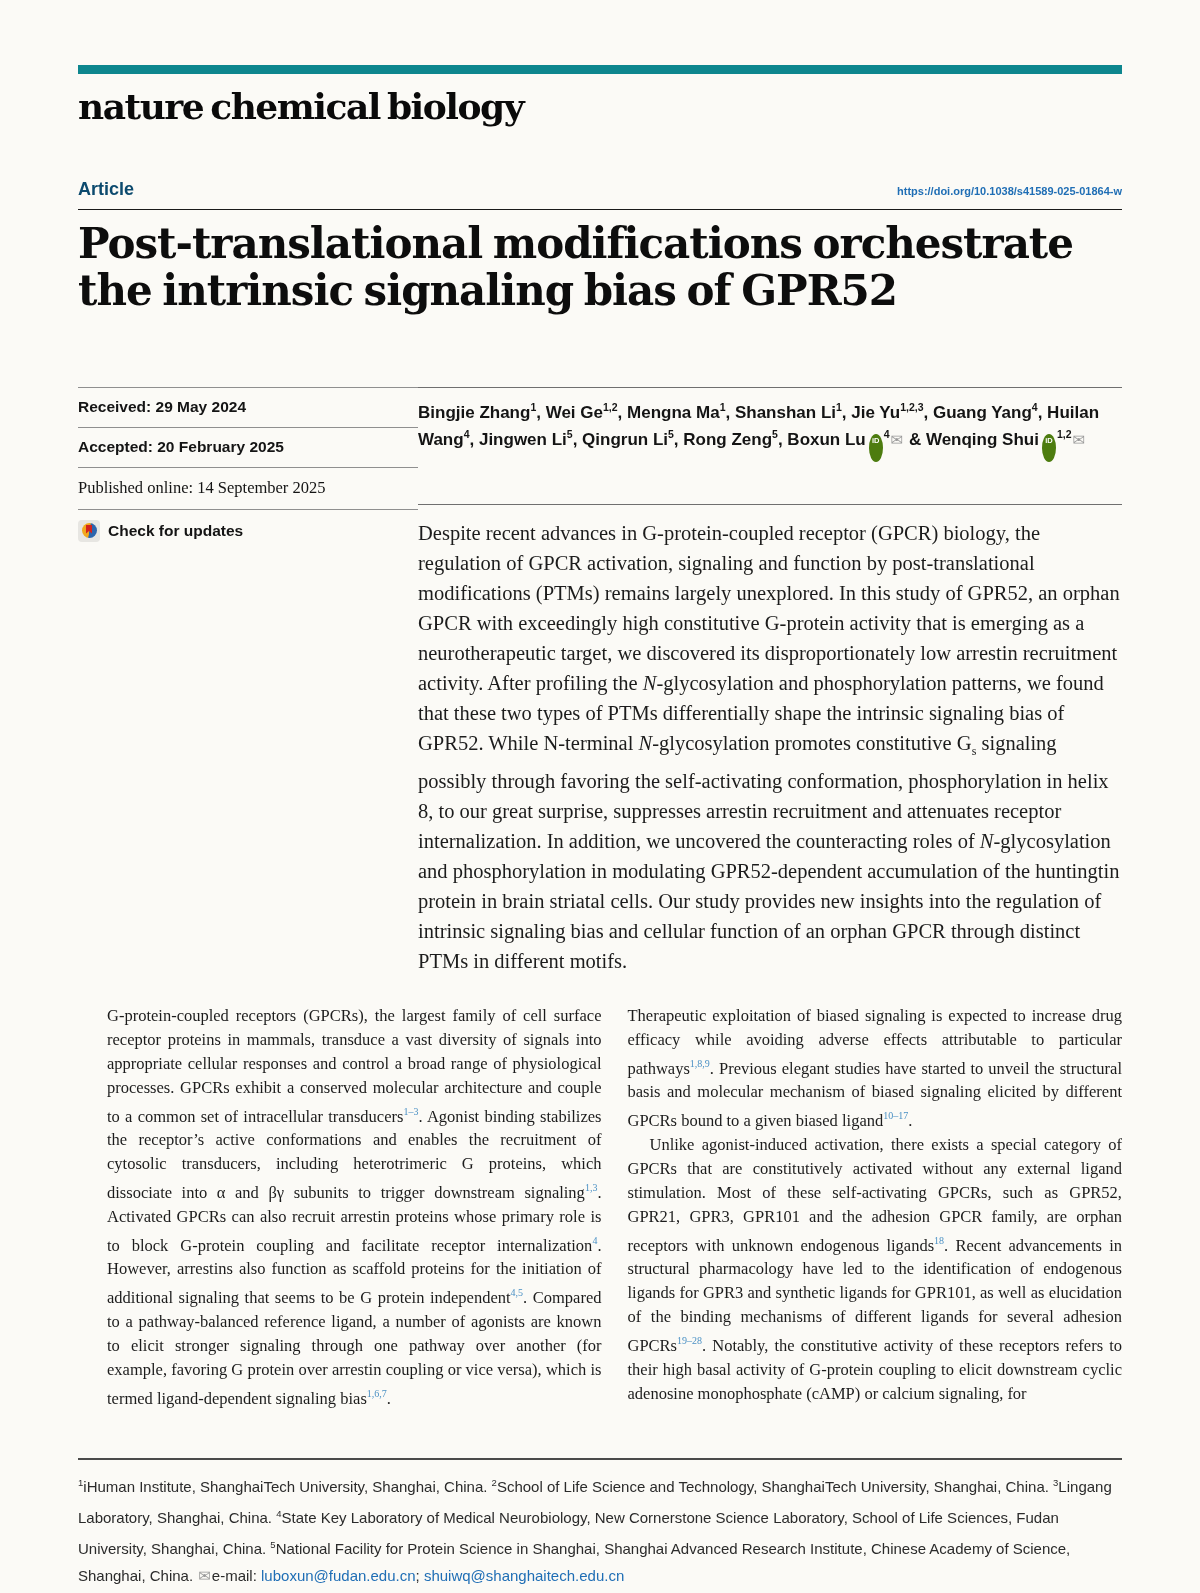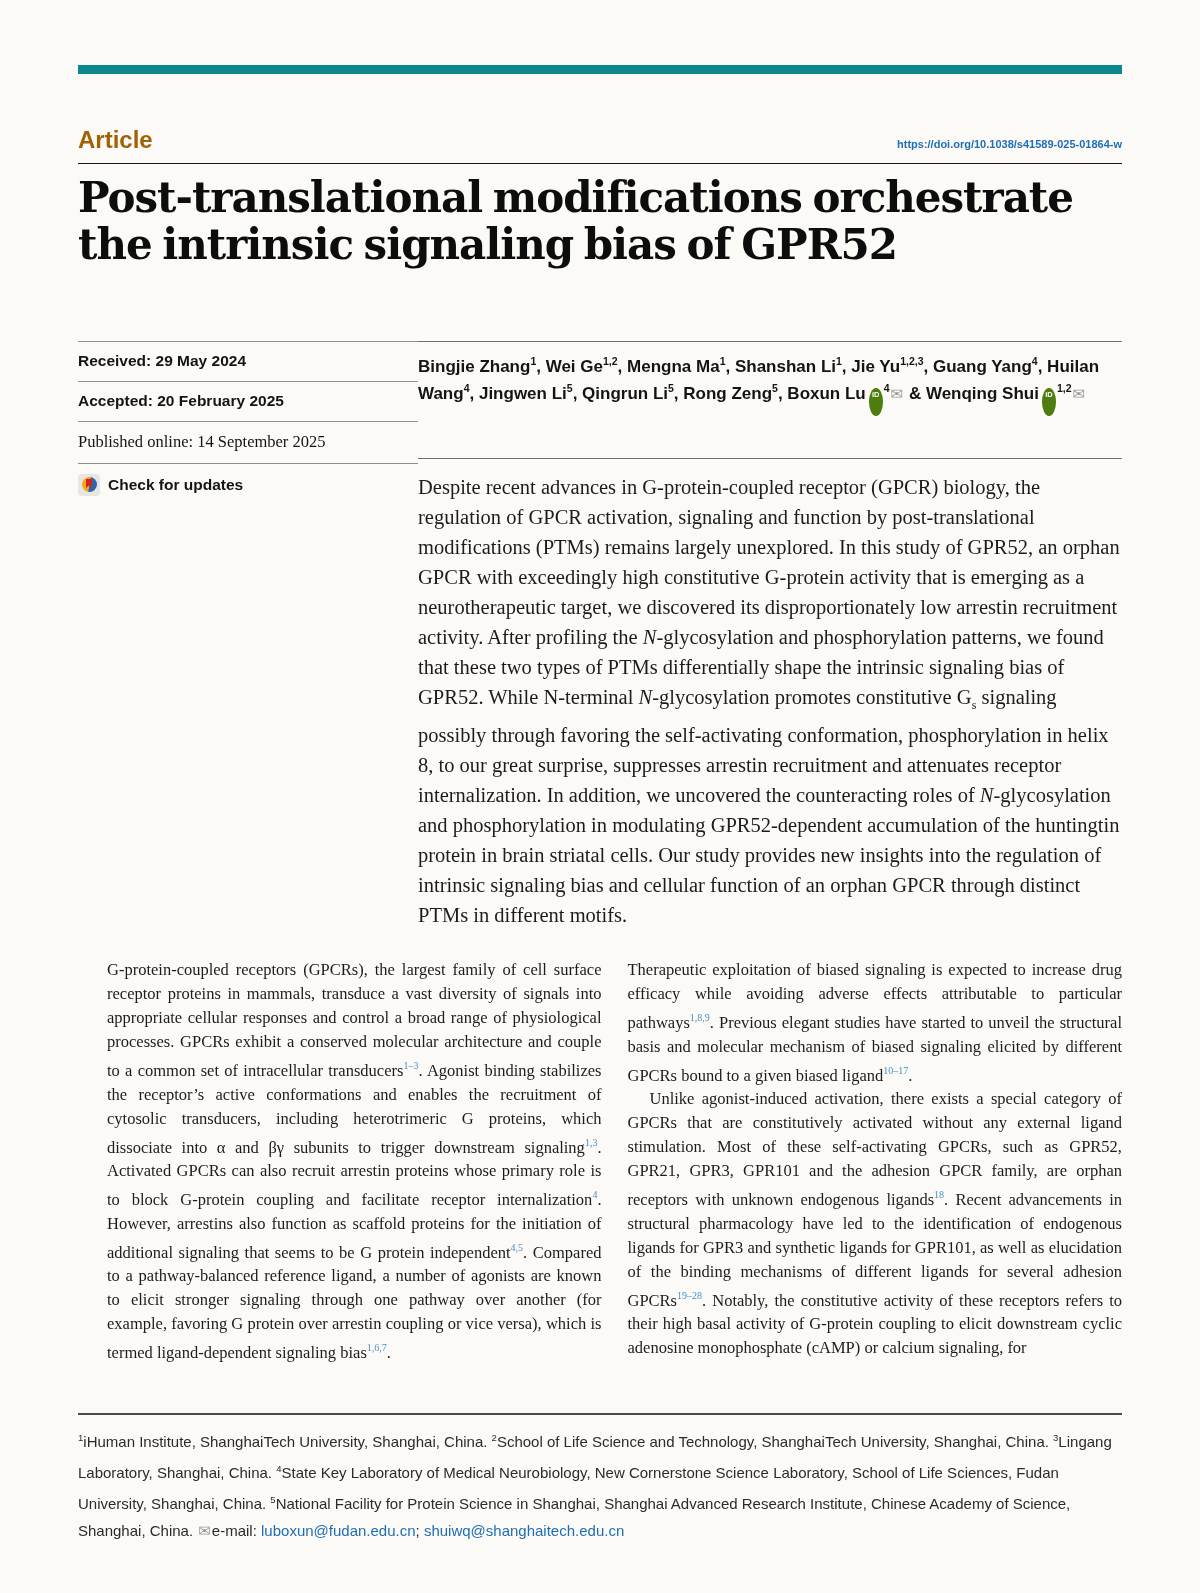--- a/index.html
+++ b/index.html
@@ -15,21 +15,21 @@
   .teal-bar { height:9px; background:#0d868e; margin-bottom:13px; }
   .journal-logo {
     font-family:"DejaVu Serif", serif;
     font-weight:700; font-size:36px; letter-spacing:-1.5px; word-spacing:-4px;
     color:#0a0a0a; line-height:1.1;
   }
   .article-row {
     display:flex; justify-content:space-between; align-items:baseline;
     margin-top:52px; padding-bottom:9px; border-bottom:1px solid #1a1a1a;
   }
-  .article-label { font-family:"Liberation Sans", sans-serif; font-weight:700; font-size:24px; color:#a16207; }
+  .article-label { font-family:"Liberation Sans", sans-serif; font-weight:700; font-size:18px; color:#0c4a6e; }
   .doi-link { font-family:"Liberation Sans", sans-serif; font-weight:700; font-size:11px; color:#1f6eb5; text-decoration:none; }
   .page-title {
     font-family:"DejaVu Serif", serif;
     font-weight:700; font-size:42px; line-height:1.13;
     letter-spacing:-1px; word-spacing:-3px; color:#0d0d0d;
     margin-top:10px;
   }
   .meta-grid {
     display:grid; grid-template-columns:340px 1fr; 
     margin-top:72px;
@@ -99,20 +99,21 @@
   .foot-note sup { font-size:9.5px; }
   .email-link { color:#1f6eb5; text-decoration:none; }
 </style>
 </head>
 <body>
 
 <div class="page">
 
   <div class="teal-bar"></div>
 
+  <div class="journal-logo">nature chemical biology</div>
 
   <div class="article-row">
     <span class="article-label">Article</span>
     <a class="doi-link" href="#">https://doi.org/10.1038/s41589-025-01864-w</a>
   </div>
 
   <h1 class="page-title">Post-translational modifications orchestrate the intrinsic signaling bias of GPR52</h1>
 
   <div class="meta-grid">
     <div class="meta-col">

